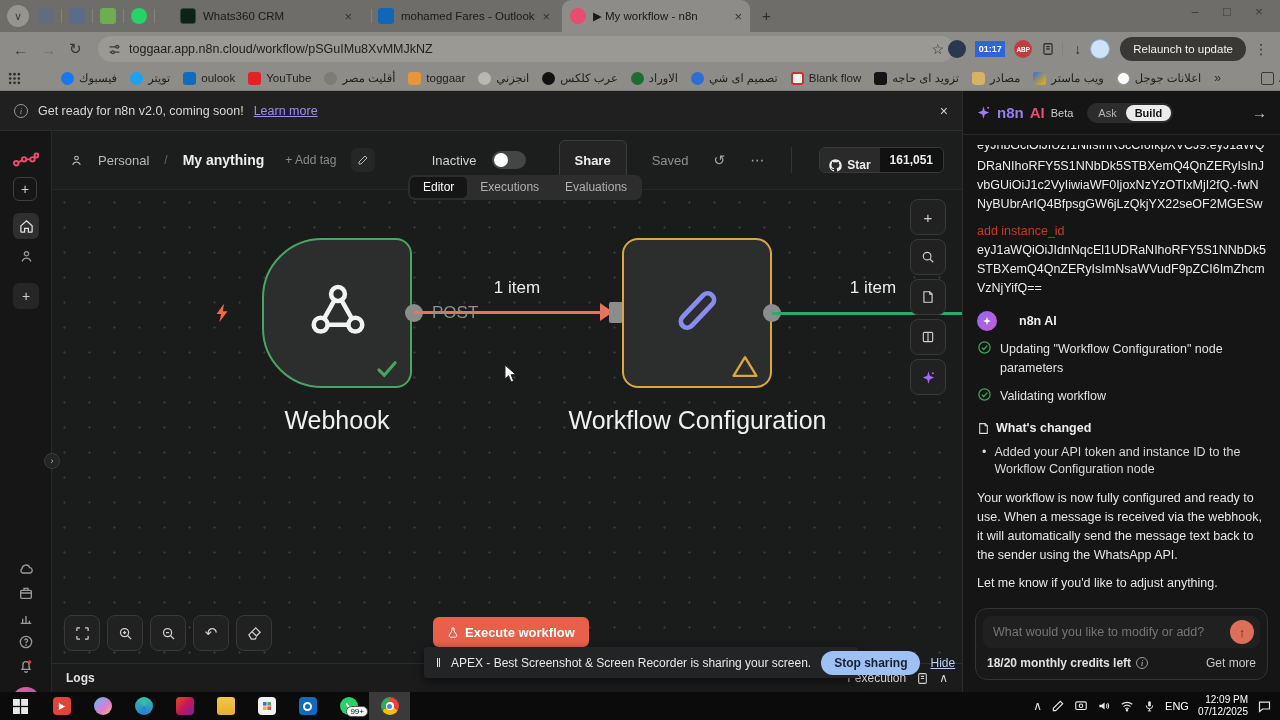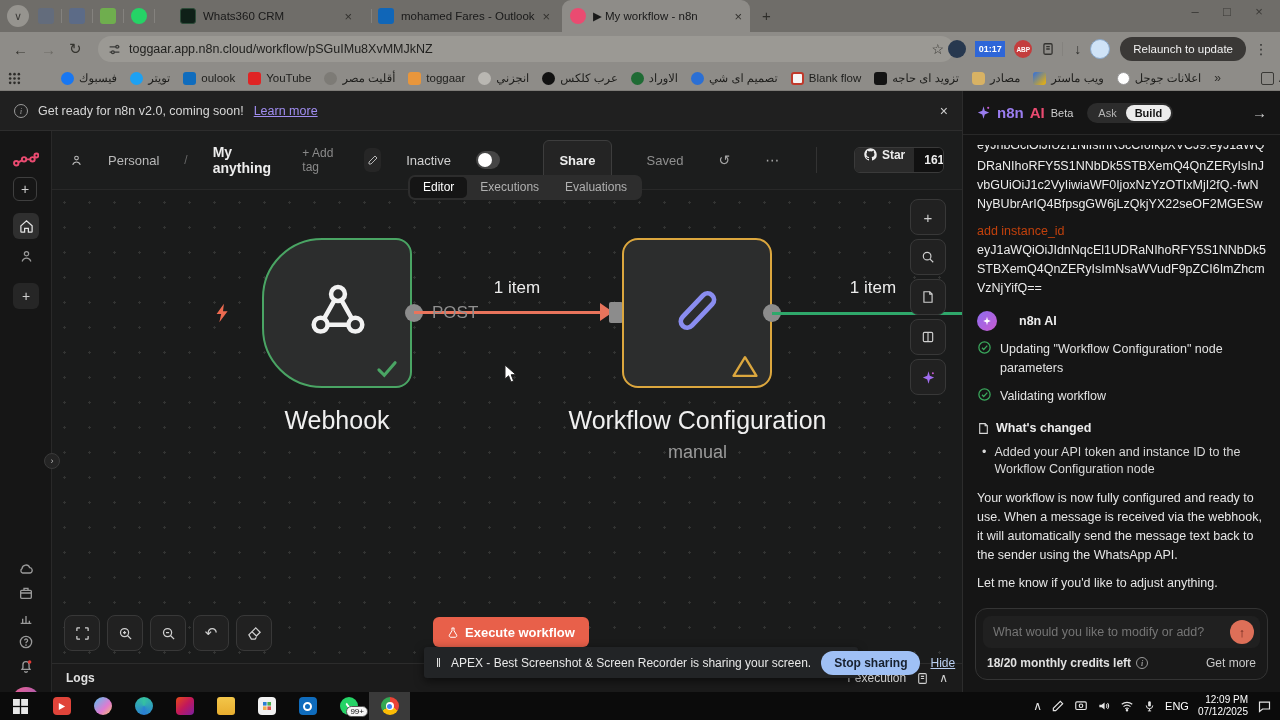--- a/index.html
+++ b/index.html
@@ -32,30 +32,30 @@
 
 
 #app{position:absolute;left:0;top:91px;width:1280px;height:601px;background:#191a1a;color:#e6e6e6}
 #banner{position:absolute;left:0;top:0;width:962px;height:40px;background:#202020;border-bottom:1px solid #2d2d2d;display:flex;align-items:center;padding:0 14px;gap:10px}
 #banner .btxt{color:#d6d6d6;font-size:12.5px}
 #banner a{color:#a08df0;text-decoration:underline;font-size:12.5px}
 .infocirc{width:14px;height:14px;border:1.3px solid #9a9a9a;border-radius:50%;color:#9a9a9a;font-size:9px;font-style:italic;font-family:"Liberation Serif",serif;display:flex;align-items:center;justify-content:center}
 #sidebar{position:absolute;left:0;top:40px;width:52px;height:561px;background:#161616;border-right:1px solid #292929}
 .sbi{position:absolute;left:13px;width:26px;height:26px;display:flex;align-items:center;justify-content:center;color:#9a9a9a}
 .sbtn{border:1px solid #3f3f3f;border-radius:6px;color:#cfcfcf;font-size:14px}
-#hdr{position:absolute;left:52px;top:40px;width:910px;height:59px;background:#1c1d1d;border-bottom:1px solid #282828;display:flex;align-items:center;padding:0 18px;gap:25px}
+#hdr{position:absolute;left:52px;top:40px;width:910px;height:59px;background:#1c1d1d;border-bottom:1px solid #282828;display:flex;align-items:center;padding:0 18px;gap:15px}
 .crumb{color:#b9b9b9;font-size:13px}
 .wfname{color:#ededed;font-size:14px;font-weight:bold}
 .addtag{color:#8a8a8a;font-size:12px;margin-left:6px}
 .minibtn{width:24px;height:24px;background:#262626;border-radius:6px;display:flex;align-items:center;justify-content:center;color:#b5b5b5}
 .toggle{width:34px;height:18px;border-radius:9px;background:#454545;position:relative}
 .knob{position:absolute;left:2px;top:2px;width:14px;height:14px;border-radius:50%;background:#fff}
 .sharebtn{border:1px solid #3d3d3d;background:#242424;border-radius:6px;padding:12px 15px;color:#ededed;font-size:13px;font-weight:bold}
 .ghstar{display:flex;height:26px;border:1px solid #3a3a3a;border-radius:6px;overflow:hidden}
-.ghl{background:#2a2a2a;display:flex;align-items:flex-start;gap:5px;padding:0 9px;color:#ededed;font-size:12px;font-weight:bold}
+.ghl{background:#2a2a2a;display:flex;align-items:flex-end;gap:5px;padding:0 9px;color:#ededed;font-size:12px;font-weight:bold}
 .ghr{background:#111;display:flex;align-items:center;padding:0 10px;color:#ededed;font-size:12px;font-weight:bold}
 #segtabs{position:absolute;left:408px;top:84px;height:25px;background:#2d2d2d;border-radius:7px;padding:2px;display:flex;z-index:5}
 .seg{padding:3px 13px;border-radius:5px;font-size:12px;color:#b0b0b0;white-space:nowrap}
 .seg.on{background:#151515;color:#fff}
 #canvas{position:absolute;left:52px;top:99px;width:910px;height:473px;background:#1a1b1b;background-image:radial-gradient(#333433 1.2px,transparent 1.4px);background-size:25px 25px;overflow:hidden}
 .node{position:absolute;width:150px;height:150px;background:#2c2d2d}
 .nlabel{position:absolute;text-align:center;color:#f0f0f0;font-size:25px}
 .nsub{position:absolute;text-align:center;color:#9b9b9b;font-size:18px}
 .conn-dot{position:absolute;width:18px;height:18px;border-radius:50%;background:#8c8c8c}
 .itemlbl{position:absolute;width:110px;text-align:center;color:#ececec;font-size:17px}
@@ -403,21 +403,20 @@
             <path d="M50 8 94 80H6z"></path>
           </svg>
         </span>
     </div>
     <div class="conn-dot" style="left:711px;top:114px"></div>
     <div style="position:absolute;left:720px;top:121.5px;width:190px;height:3px;background:#2fa86b"></div>
     <span class="itemlbl" style="left:766px;top:88px">1 item</span>
 
     <span class="nlabel" style="left:478px;top:216px;width:335px">Workflow Configuration</span>
     <span class="nlabel" style="left:210px;top:216px;width:150px">Webhook</span>
-    <span class="nsub" style="left:478px;top:252px;width:335px">manual</span>
 
     <span style="position:absolute;left:452px;top:174px">
         <svg width="15" height="20" viewBox="0 0 15 20">
           <path d="M1 1v14l3.6-3.2L7 18l2.6-1.1-2.4-6.2H12z" fill="#fff" stroke="#222" stroke-width="1"></path>
         </svg>
       </span>
 
     <span class="cvbtn" style="left:12px;top:425px">
         <svg width="15" height="15" viewBox="0 0 24 24" fill="none" stroke="#cfcfcf" stroke-width="2">
           <path d="M3 8V4a1 1 0 0 1 1-1h4M16 3h4a1 1 0 0 1 1 1v4M21 16v4a1 1 0 0 1-1 1h-4M8 21H4a1 1 0 0 1-1-1v-4"></path>

